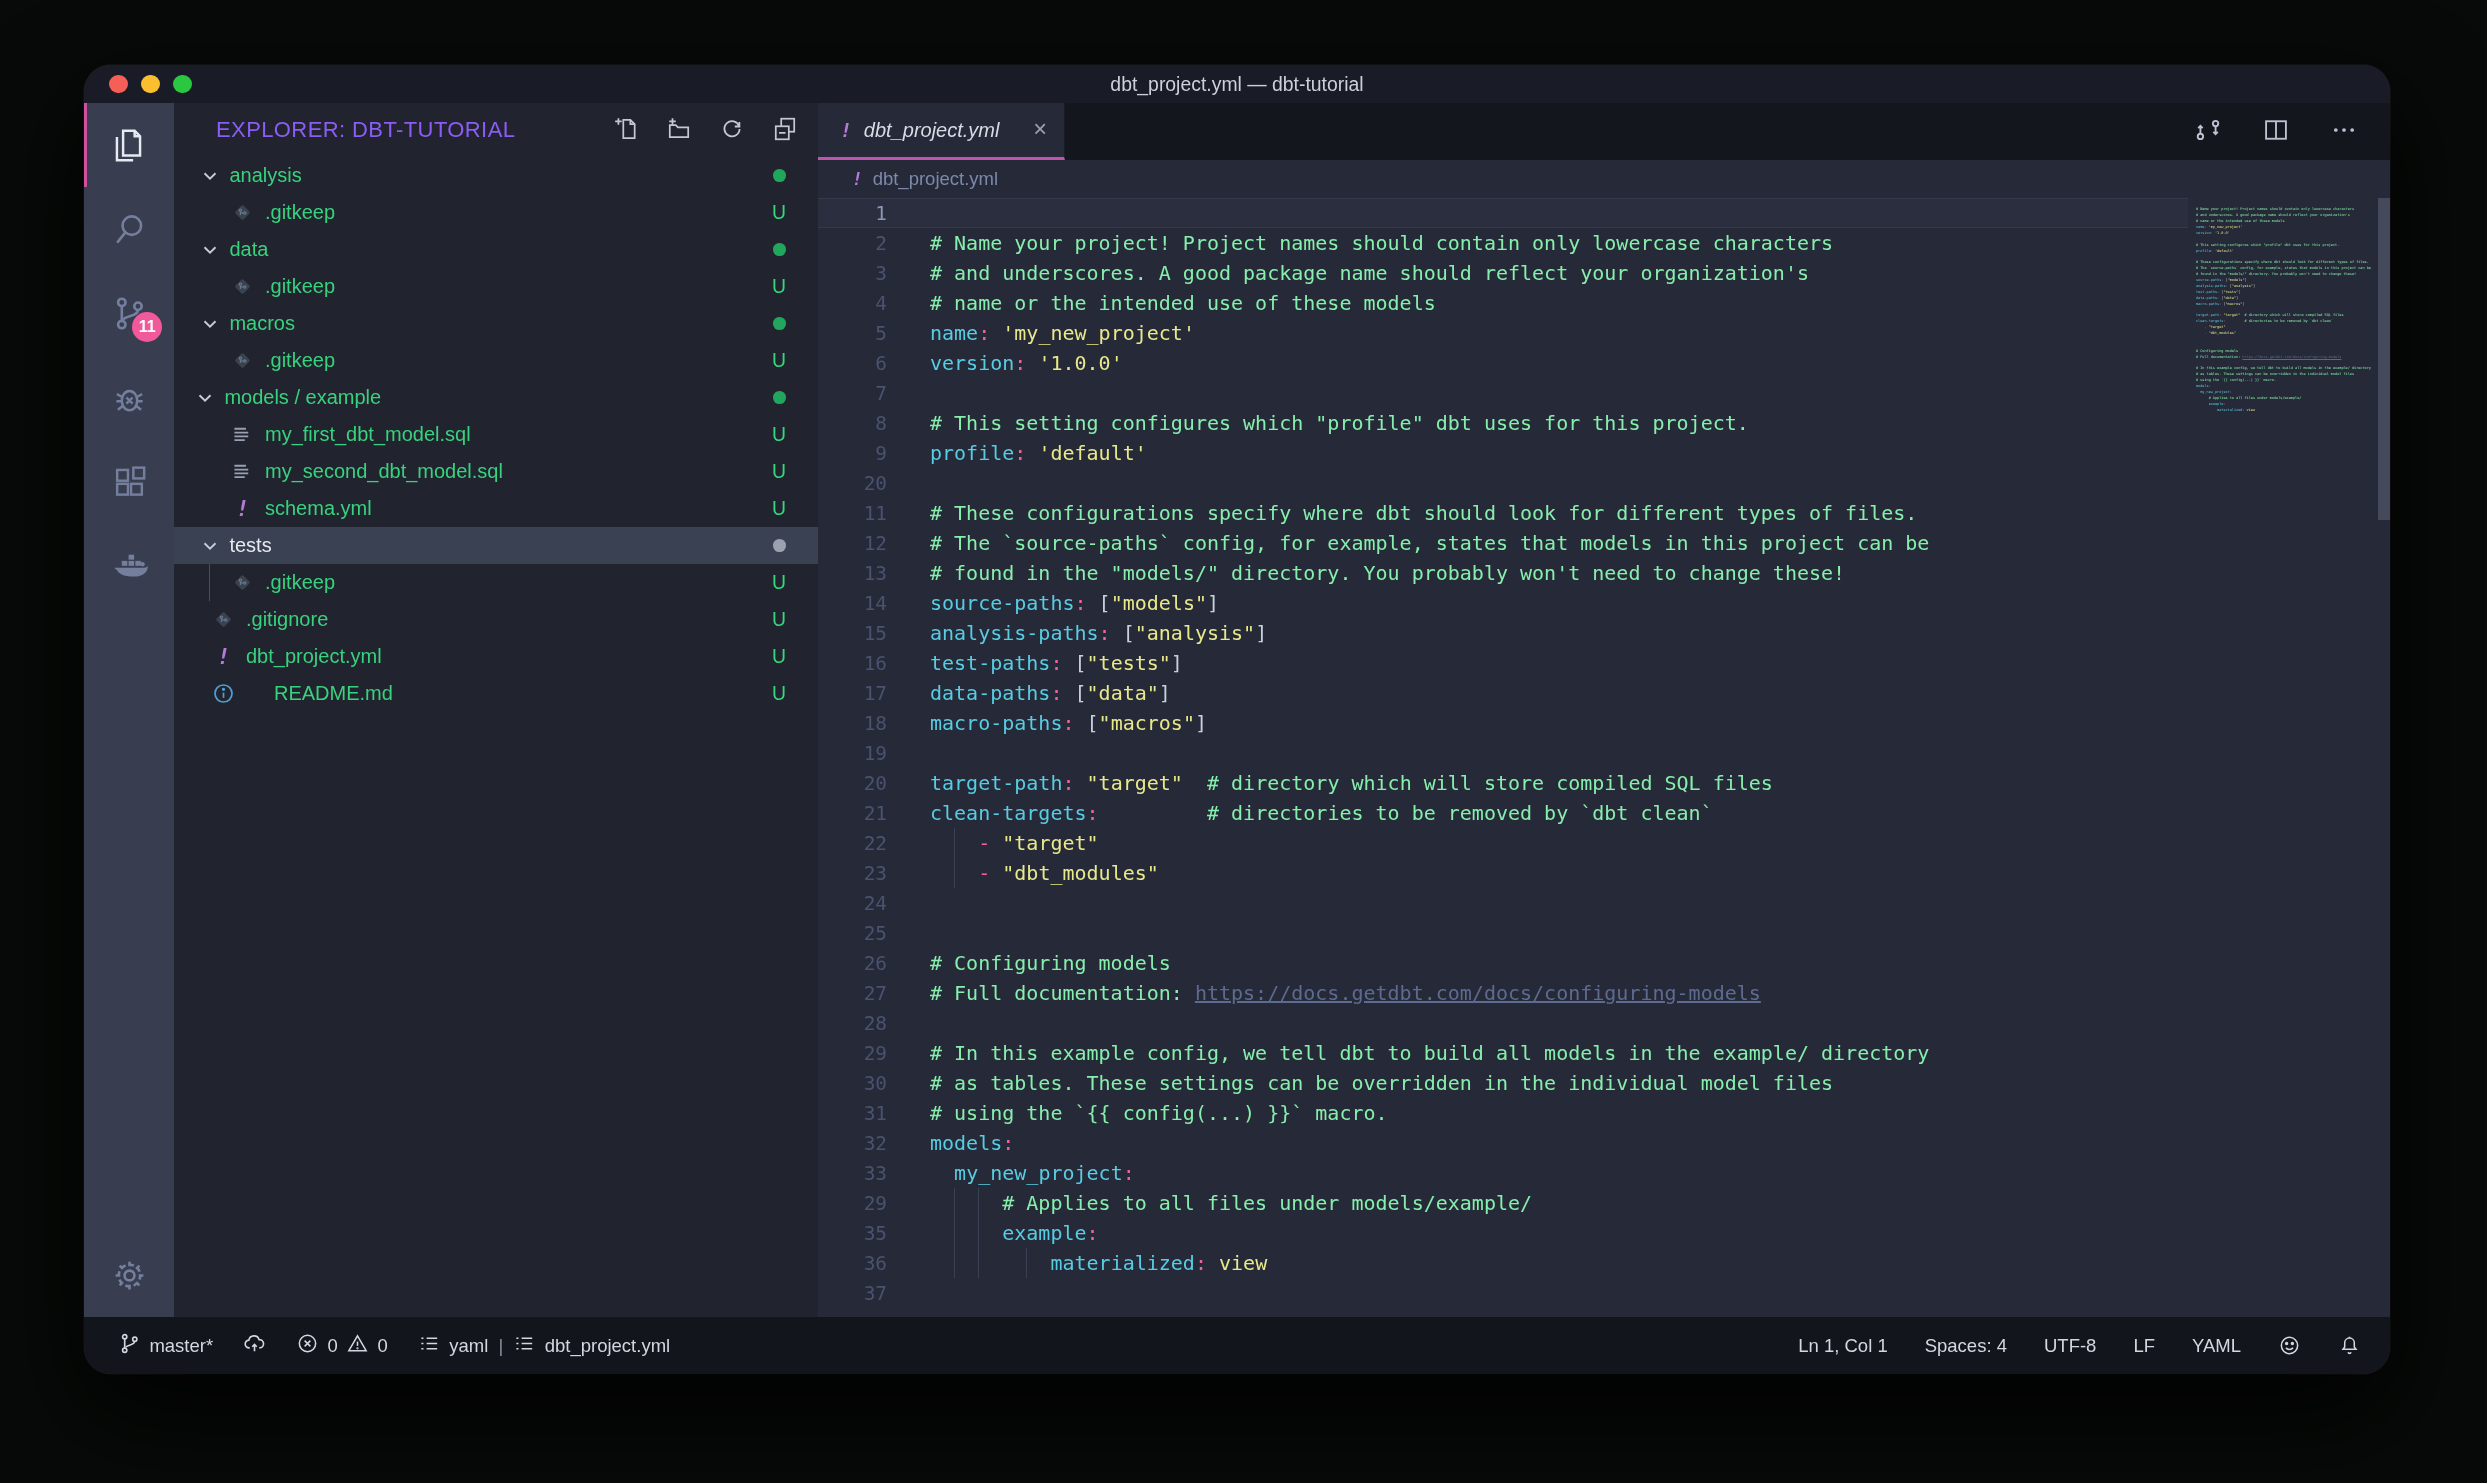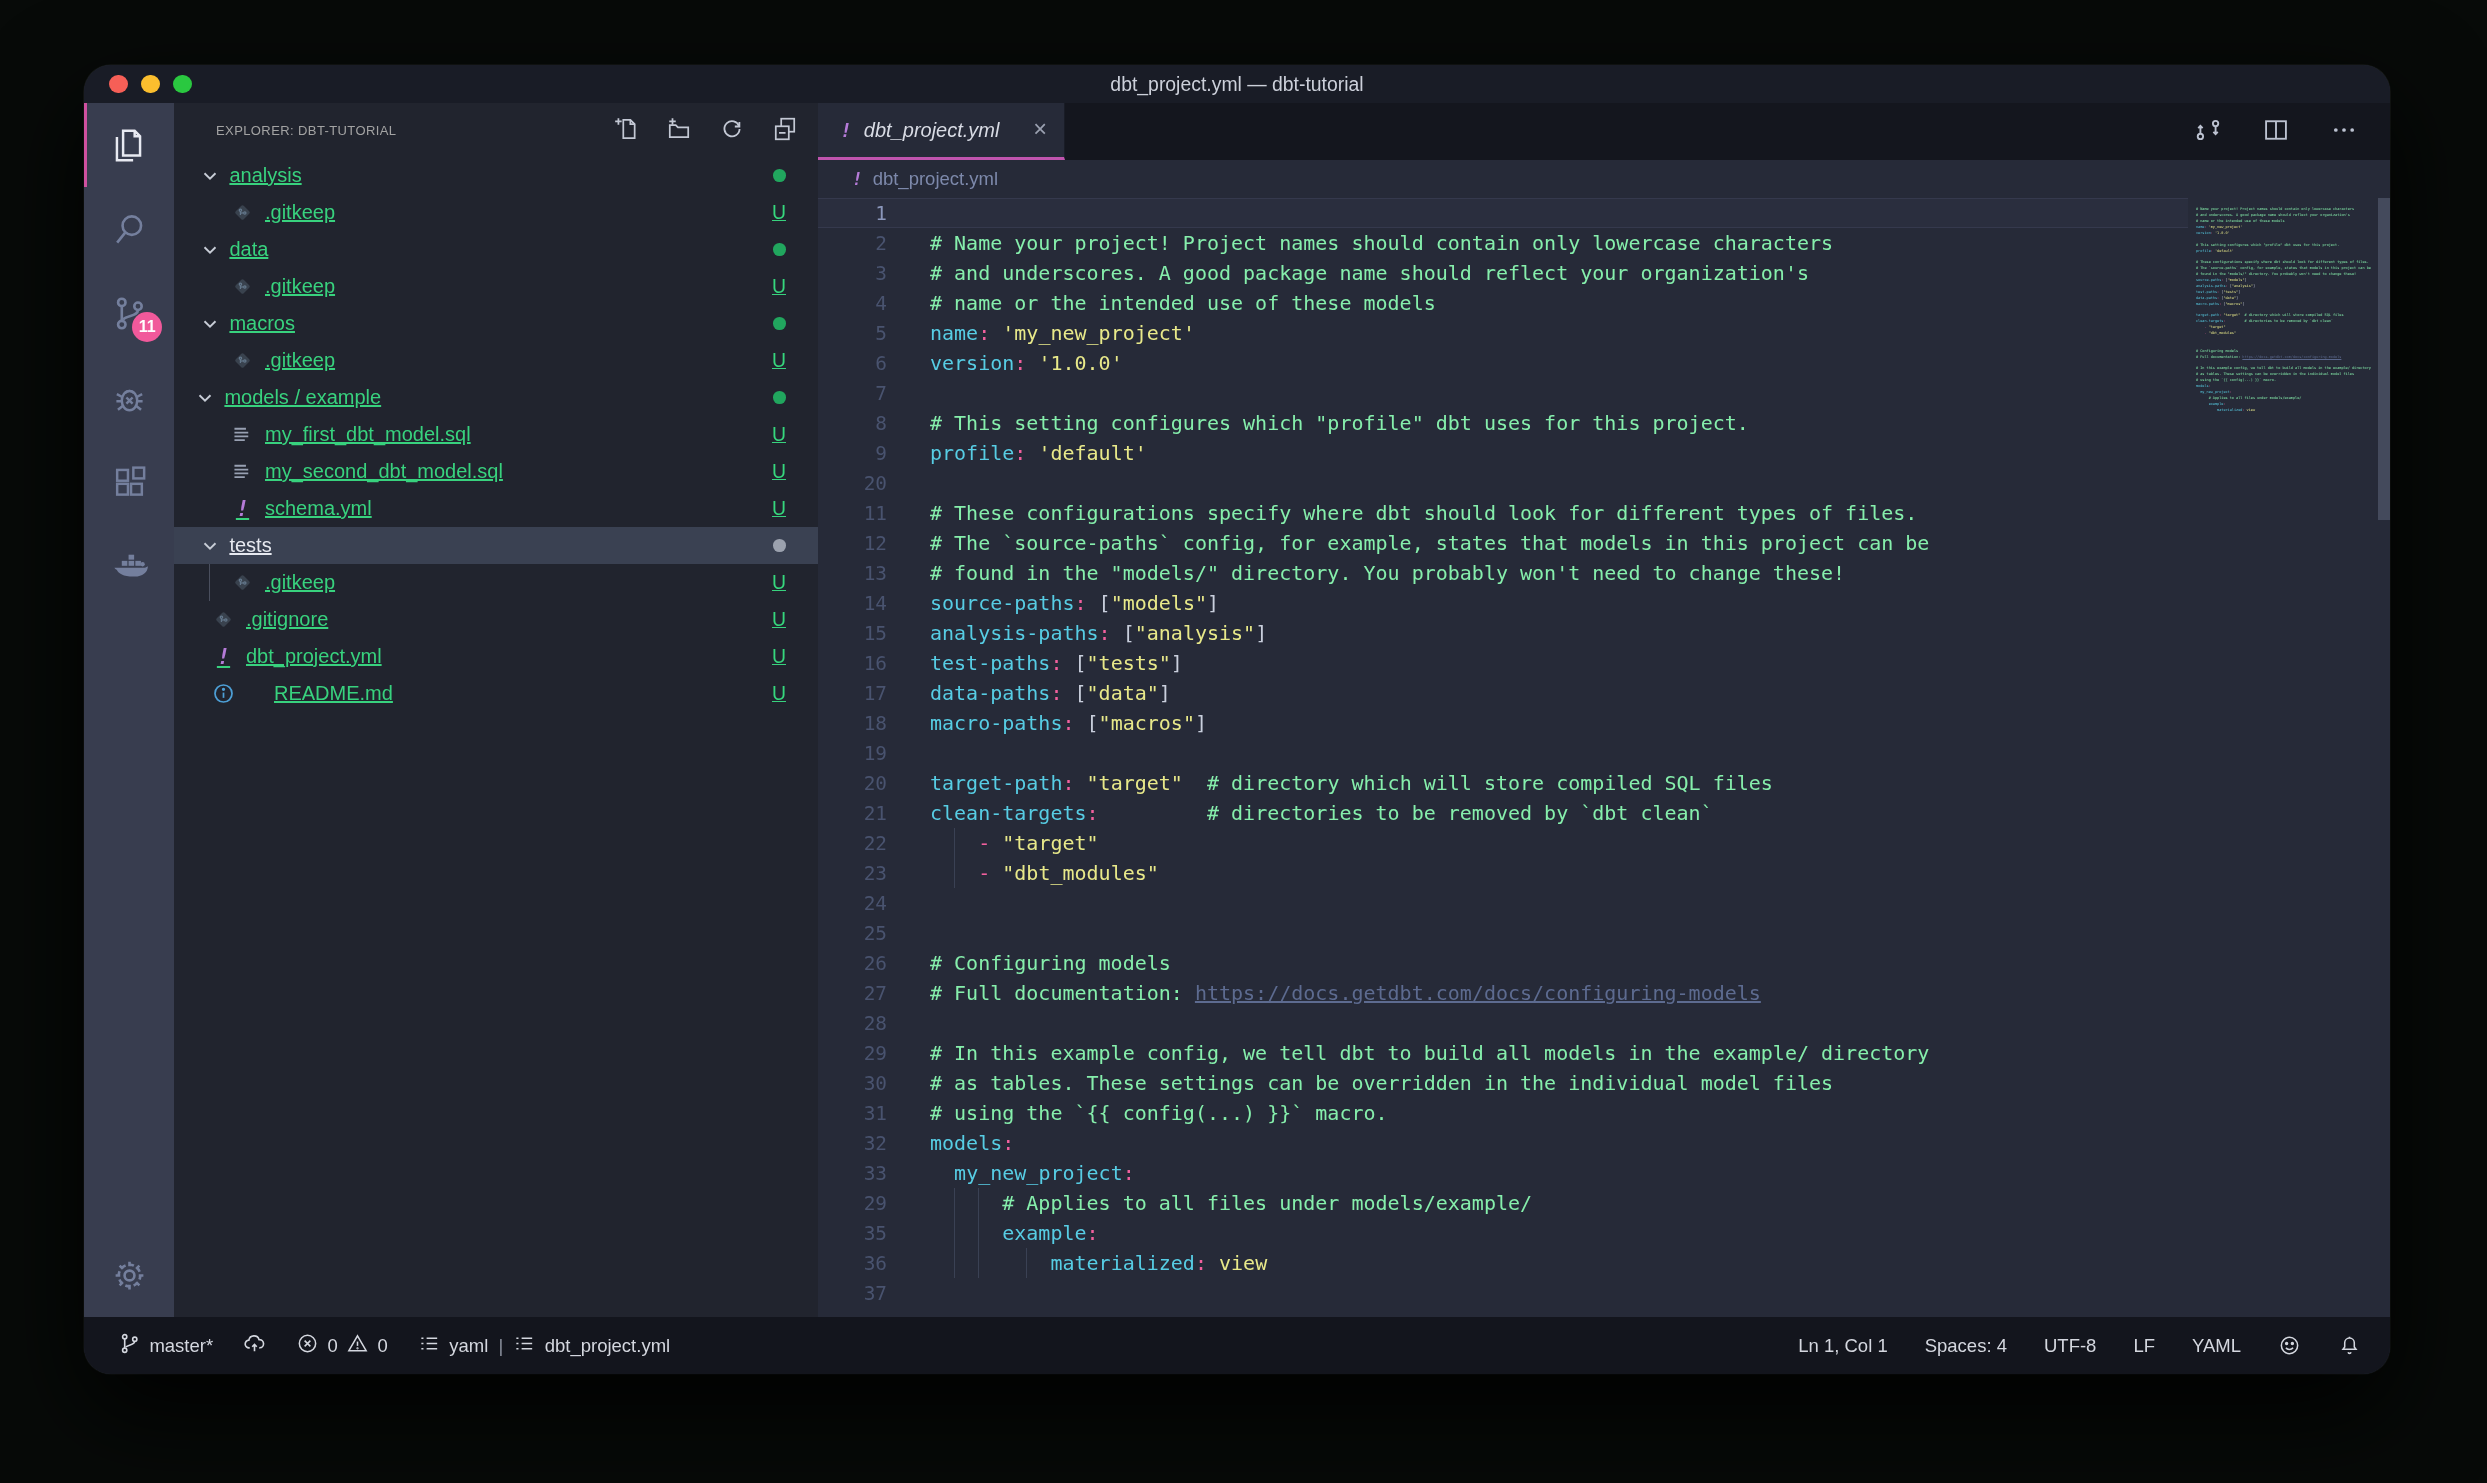--- a/index.html
+++ b/index.html
@@ -25,25 +25,25 @@
   .acticon svg { width:37px; height:37px; }
   .acticon.active { color:#e8eaf2; border-left:3.4px solid #d0509f; }
   .acticon.active svg { margin-left:-3.4px; }
   .spacer { flex:1; }
   .badge11 { position:absolute; right:11.8px; bottom:13.5px; min-width:30px; height:30px; border-radius:15px;
     background:#f1599b; color:#fff; font-size:16px; font-weight:bold; display:flex; align-items:center; justify-content:center; }
 
   
   .sidebar { width:644px; background:#21242e; flex:0 0 auto; display:flex; flex-direction:column; }
   .sb-header { height:54px; display:flex; align-items:center; padding:0 20px 0 42px; flex:0 0 auto; }
-  .sb-title { color:#a3a3a3; font-size:13px; letter-spacing:0.4px; flex:1; white-space:nowrap; }
+  .sb-title { color:#8b5cf6; font-size:22px; letter-spacing:0.4px; flex:1; white-space:nowrap; }
   .sb-actions { display:flex; gap:27px; color:#c3c8d4; }
   .sb-actions svg { width:26px; height:26px; }
   .tree { flex:1; overflow:hidden; }
-  .trow { height:37px; display:flex; align-items:center; position:relative; font-size:20px; color:#38d27e;text-decoration:underline; }
+  .trow { height:37px; display:flex; align-items:center; position:relative; font-size:20px; color:#38d27e; }
   .trow.sel { background:#3a4152; color:#e7e9f0; }
   .chev { width:22px; height:22px; margin-right:8.4px; color:#c7ccd6; flex:0 0 auto; }
   .chev svg{width:22px;height:22px;}
   .ticon { width:25px; margin-right:10px; display:flex; justify-content:center; flex:0 0 auto; }
   .ticon svg { width:23px; height:23px; }
   .tlabel { flex:1; white-space:nowrap; overflow:hidden; }
   .tbadge { padding-right:32px; display:flex; align-items:center; }
   .badge-u { color:#36d77d; font-size:19.4px; }
   .badge-dot { width:12.6px; height:12.6px; border-radius:50%; background:#21a65e; }
   .badge-dot.muted { background:#9ba1ae; }

